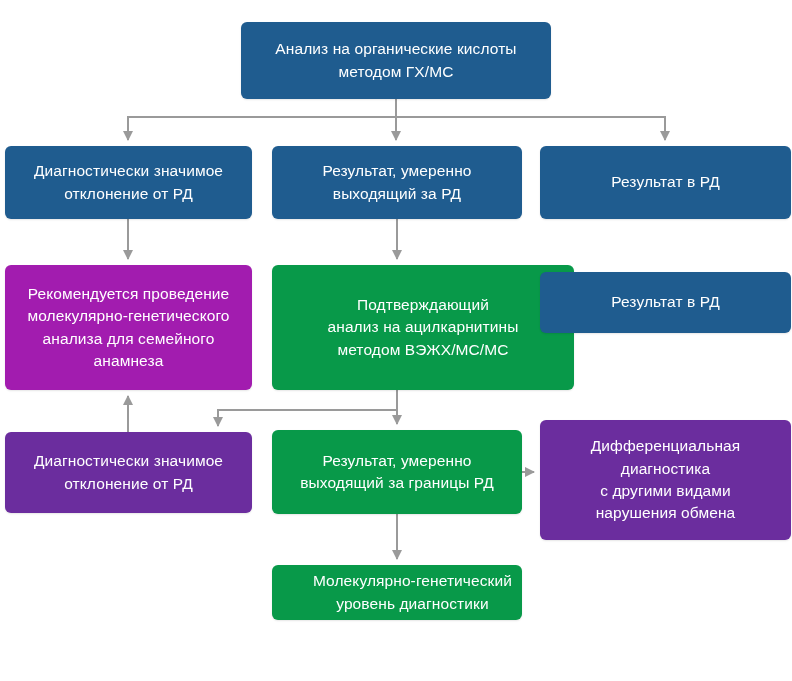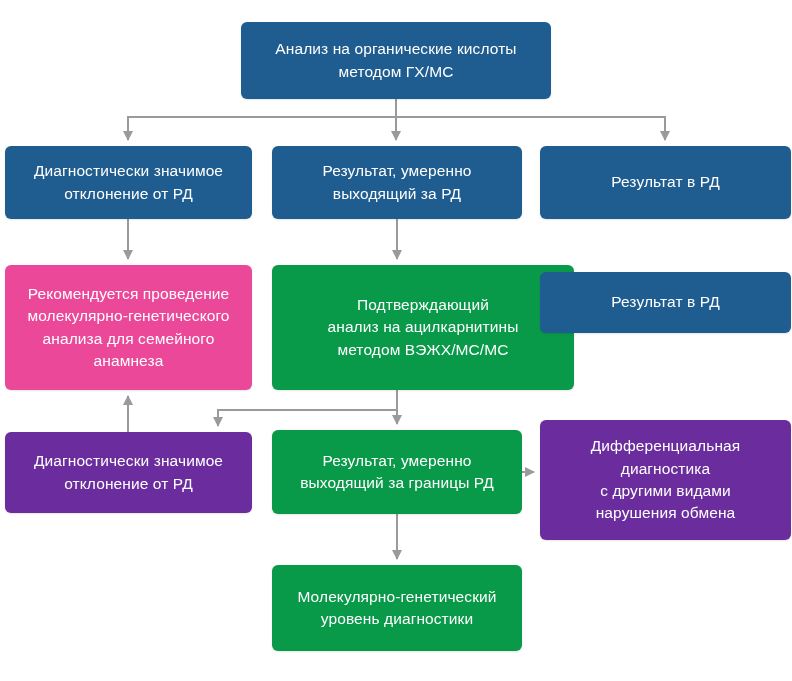--- a/index.html
+++ b/index.html
@@ -74,33 +74,33 @@
   </svg>
 
   <div id="node-layer">
       <div class="node blue" style="left: 241px; top: 22px; width: 310px; height: 77px; background: rgb(31, 92, 143);"><span>Анализ на органические кислоты
 методом ГХ/МС</span></div>
       <div class="node blue" style="left: 5px; top: 146px; width: 247px; height: 73px; background: rgb(31, 92, 143);"><span>Диагностически значимое
 отклонение от РД</span></div>
       <div class="node blue" style="left: 272px; top: 146px; width: 250px; height: 73px; background: rgb(31, 92, 143);"><span>Результат, умеренно
 выходящий за РД</span></div>
       <div class="node blue" style="left: 540px; top: 146px; width: 251px; height: 73px; background: rgb(31, 92, 143);"><span>Результат в РД</span></div>
-      <div class="node green" style="left: 5px; top: 265px; width: 247px; height: 125px; background: #ec4899;"><span>Рекомендуется проведение
+      <div class="node green" style="left: 5px; top: 265px; width: 247px; height: 125px; background: #a21caf;"><span>Рекомендуется проведение
 молекулярно-генетического
 анализа для семейного
 анамнеза</span></div>
       <div class="node green" style="left: 272px; top: 265px; width: 302px; height: 125px; background: rgb(8, 153, 73);"><span>Подтверждающий
 анализ на ацилкарнитины
 методом ВЭЖХ/МС/МС</span></div>
       <div class="node blue" style="left: 540px; top: 272px; width: 251px; height: 61px; background: rgb(31, 92, 143);"><span>Результат в РД</span></div>
       <div class="node purple" style="left: 5px; top: 432px; width: 247px; height: 81px; background: rgb(107, 45, 158);"><span>Диагностически значимое
 отклонение от РД</span></div>
       <div class="node green" style="left: 272px; top: 430px; width: 250px; height: 84px; background: rgb(8, 153, 73);"><span>Результат, умеренно
 выходящий за границы РД</span></div>
       <div class="node purple" style="left: 540px; top: 420px; width: 251px; height: 120px; background: rgb(107, 45, 158);"><span>Дифференциальная
 диагностика
 с другими видами
 нарушения обмена</span></div>
-      <div class="node green" style="left: 272px; top: 565px; width: 250px; height: 86px; background: rgb(8, 153, 73);"><span>Молекулярно-генетический
+      <div class="node green" style="left: 272px; top: 565px; width: 250px; height: 55px; background: rgb(8, 153, 73); justify-content: flex-end;"><span>Молекулярно-генетический
 уровень диагностики</span></div>
     </div>
 
 </div>
 
 </body></html>

